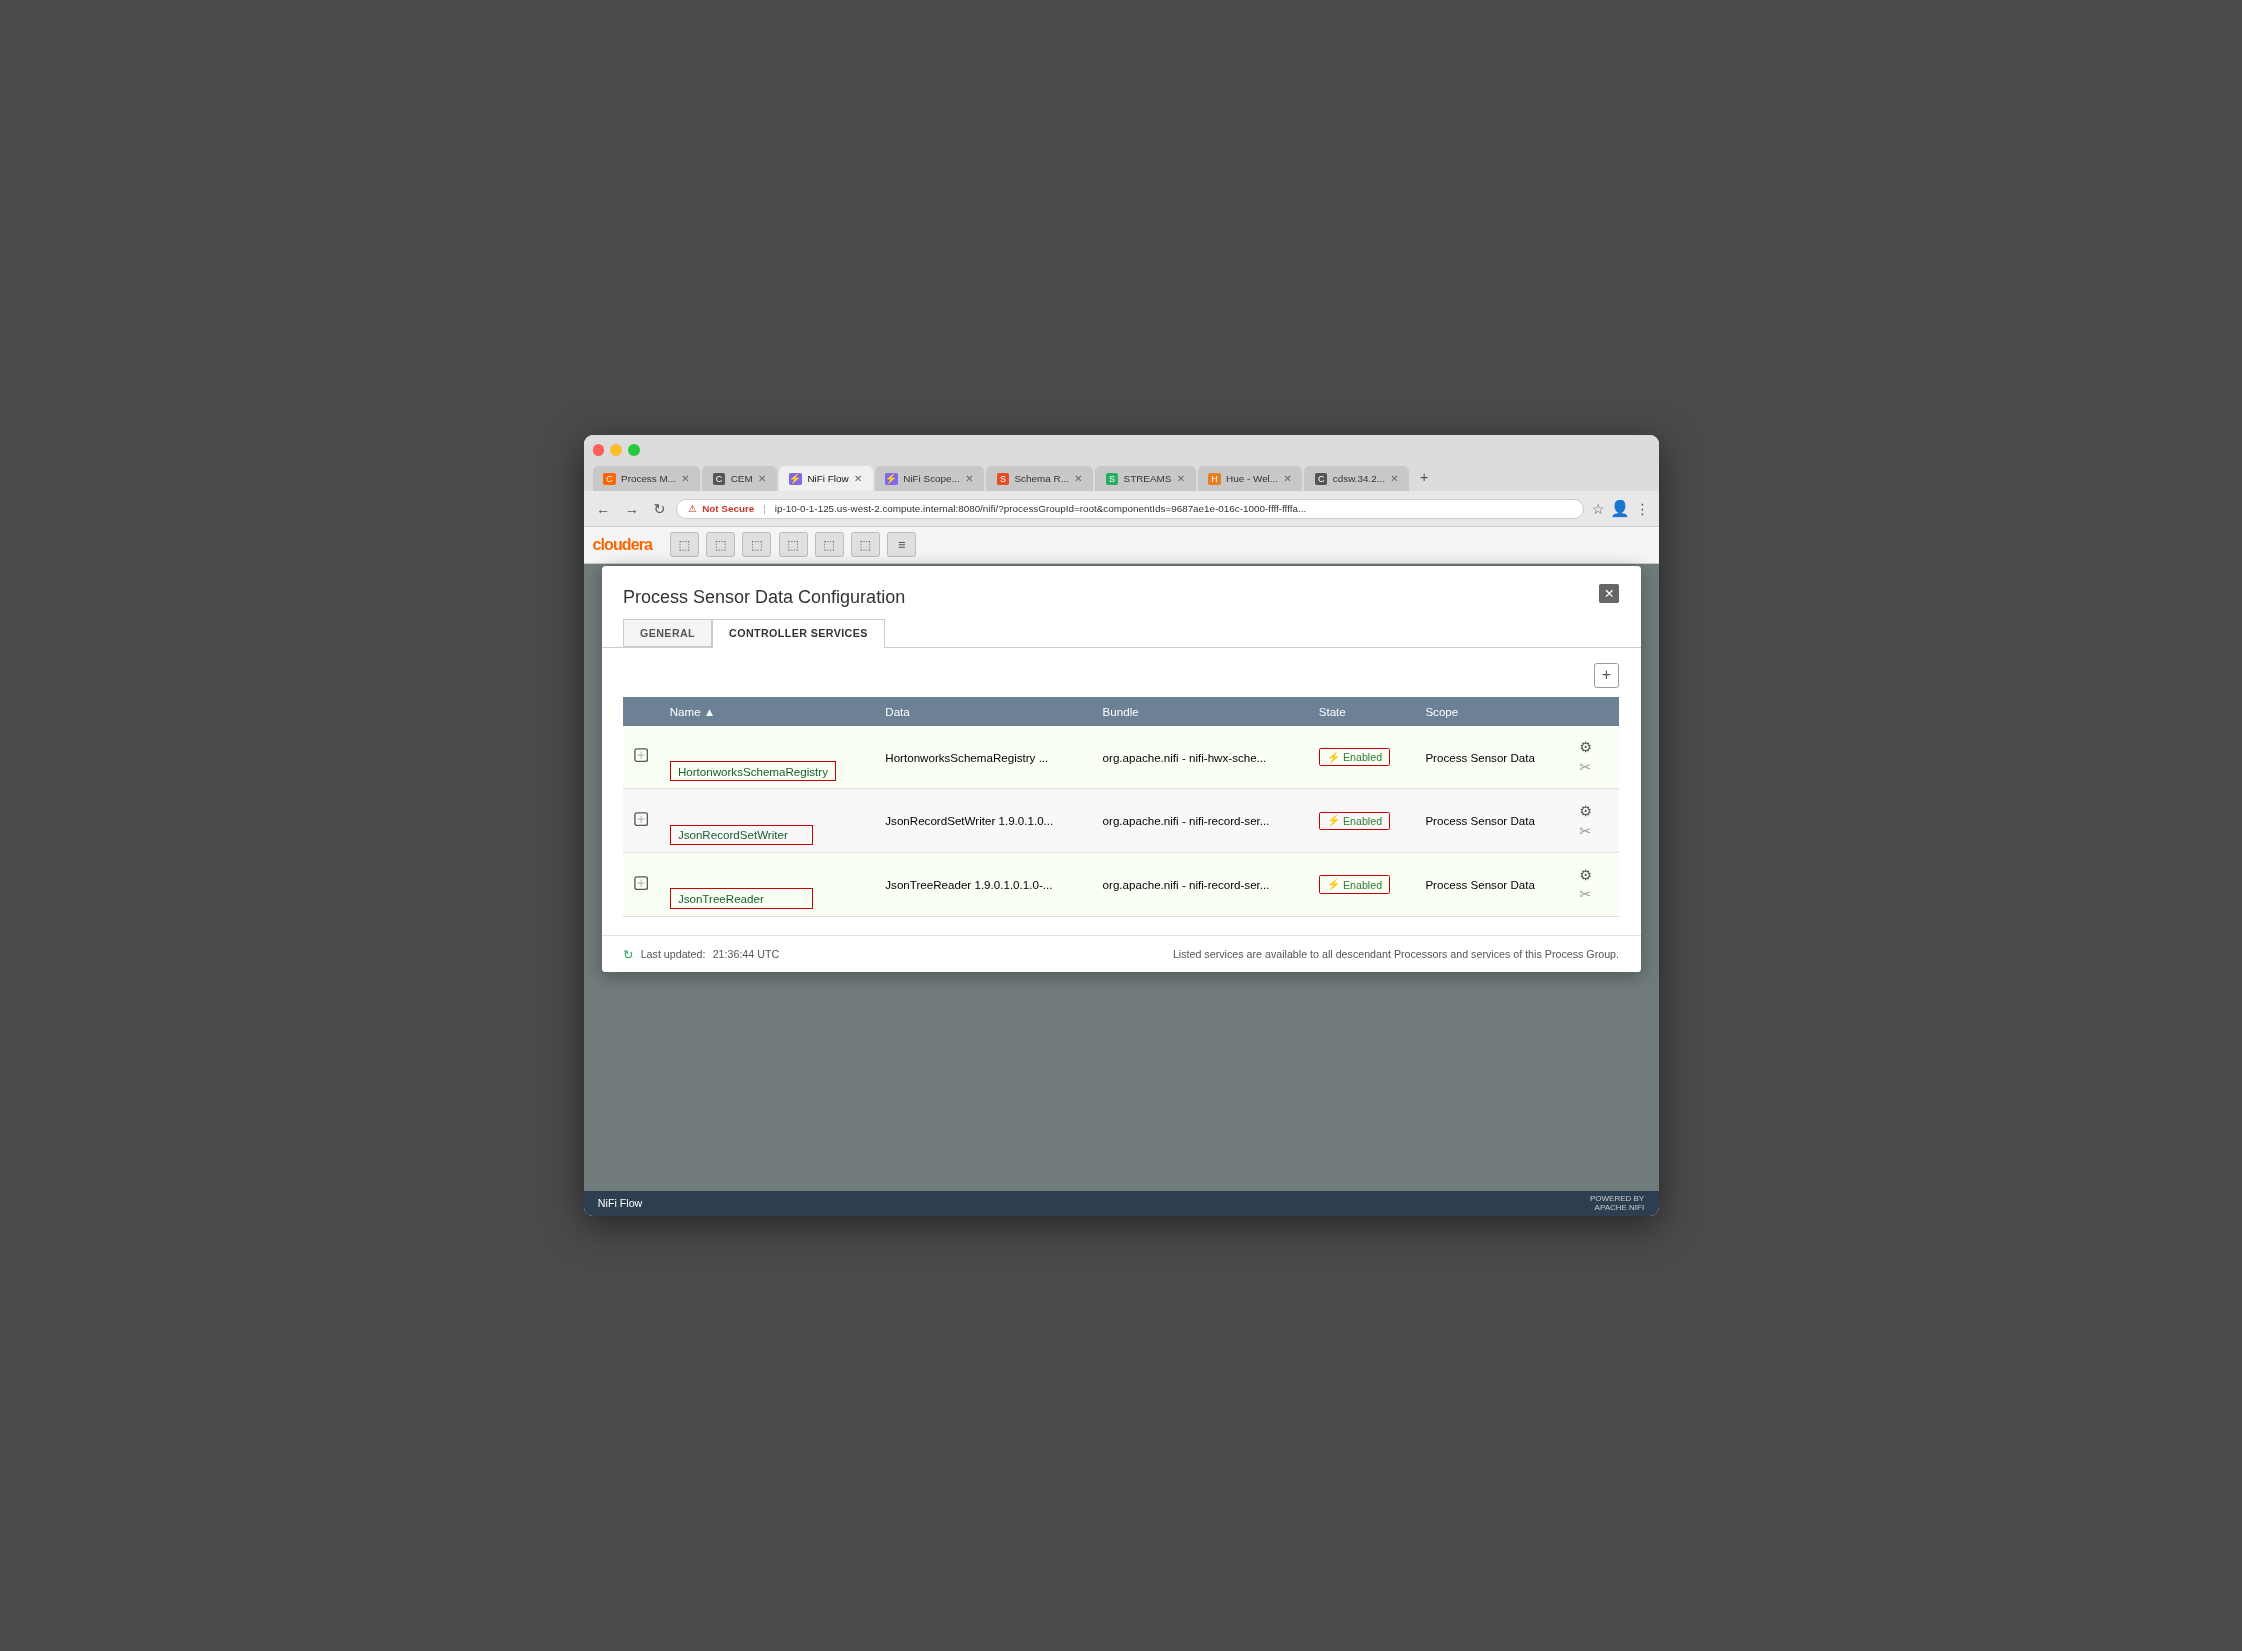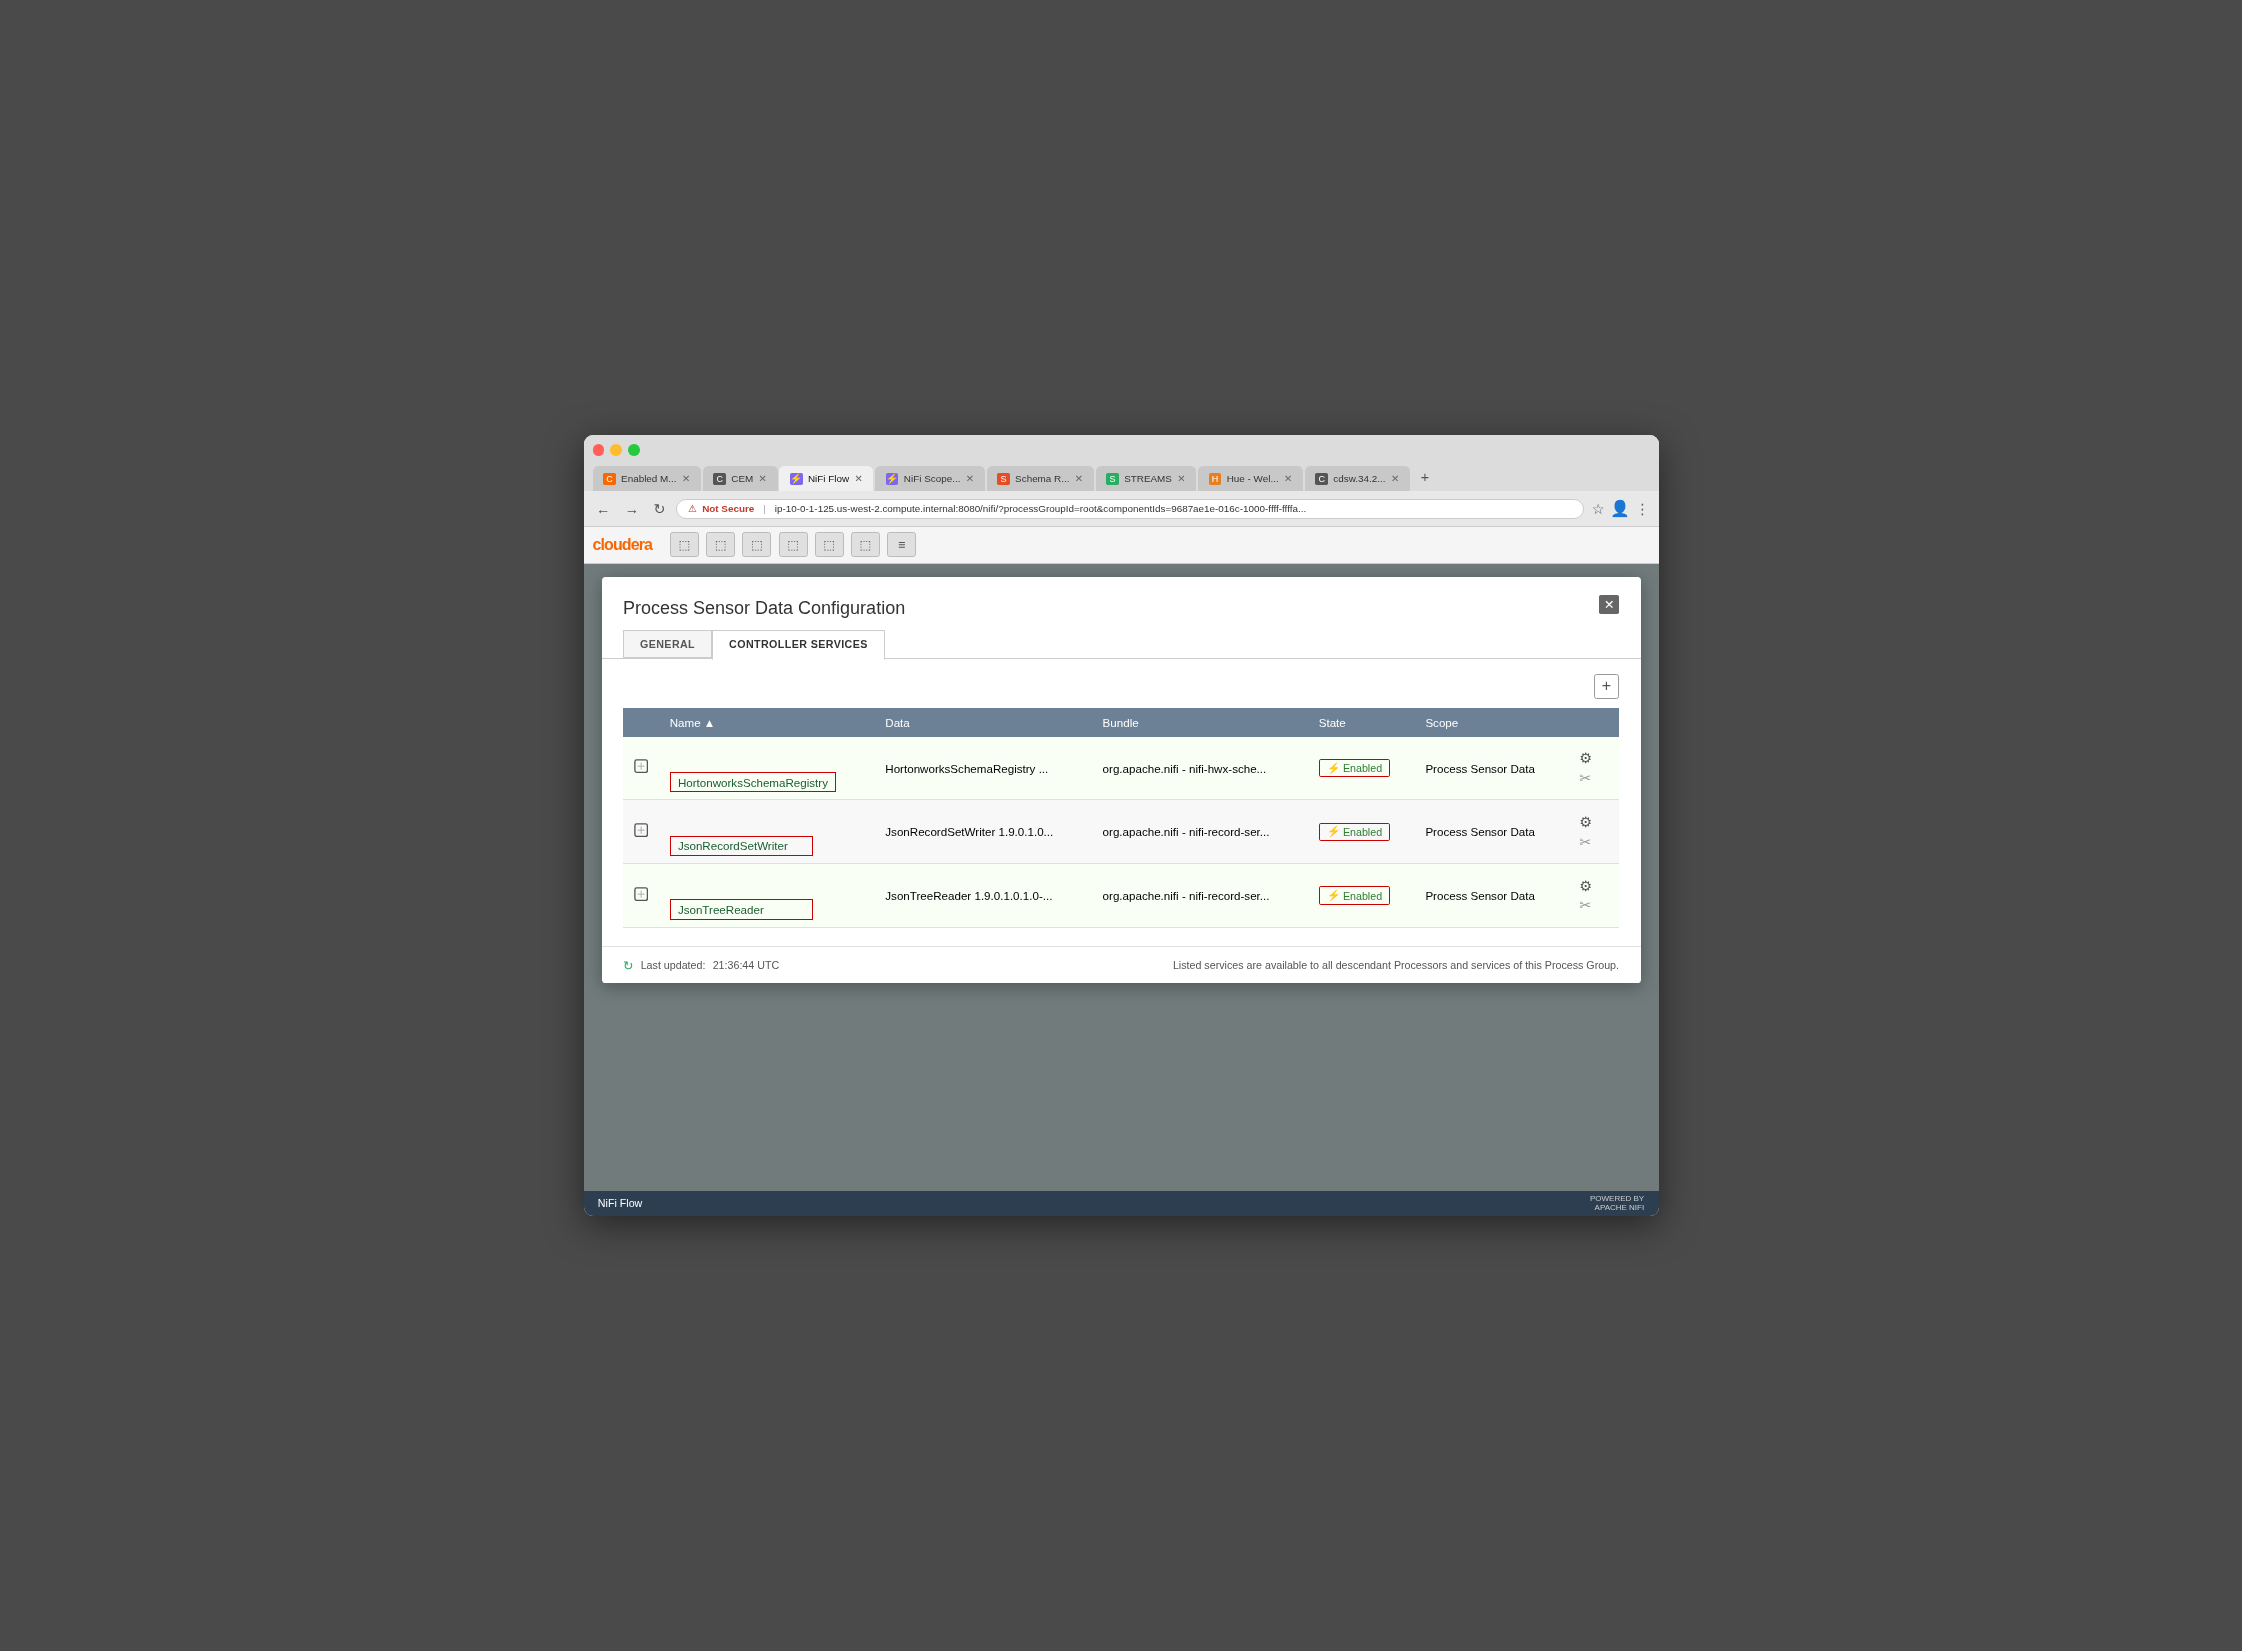--- a/index.html
+++ b/index.html
@@ -200,21 +200,21 @@
       align-items: center;
       justify-content: center;
       cursor: pointer;
       font-size: 12.5px;
       color: #555;
     }
 
     
     .modal-overlay {
       position: relative;
-      padding: 13px;
+      padding: 2px;
       background: rgba(100,100,100,0.4);
       min-height: 627px;
     }
 
     
     .modal-dialog {
       background: white;
       border-radius: 3.6px;
       box-shadow: 0 3.6px 18px rgba(0,0,0,0.3);
       max-width: 1039px;
@@ -450,21 +450,21 @@
     <div class="traffic-lights">
       <div class="traffic-light red"></div>
       <div class="traffic-light yellow"></div>
       <div class="traffic-light green"></div>
     </div>
 
     <div class="tabs-bar">
 
       <div class="browser-tab">
         <div class="tab-favicon" style="background:#f96702;color:white;">C</div>
-        <span class="tab-label">Enabled M...</span>
+        <span class="tab-label">Process M...</span>
         <span class="tab-close">✕</span>
       </div>
       <div class="browser-tab">
         <div class="tab-favicon" style="background:#555;color:white;">C</div>
         <span class="tab-label">CEM</span>
         <span class="tab-close">✕</span>
       </div>
       <div class="browser-tab active">
         <div class="tab-favicon" style="background:#7b68ee;color:white;font-size:9.9px;">⚡</div>
         <span class="tab-label">NiFi Flow</span>

